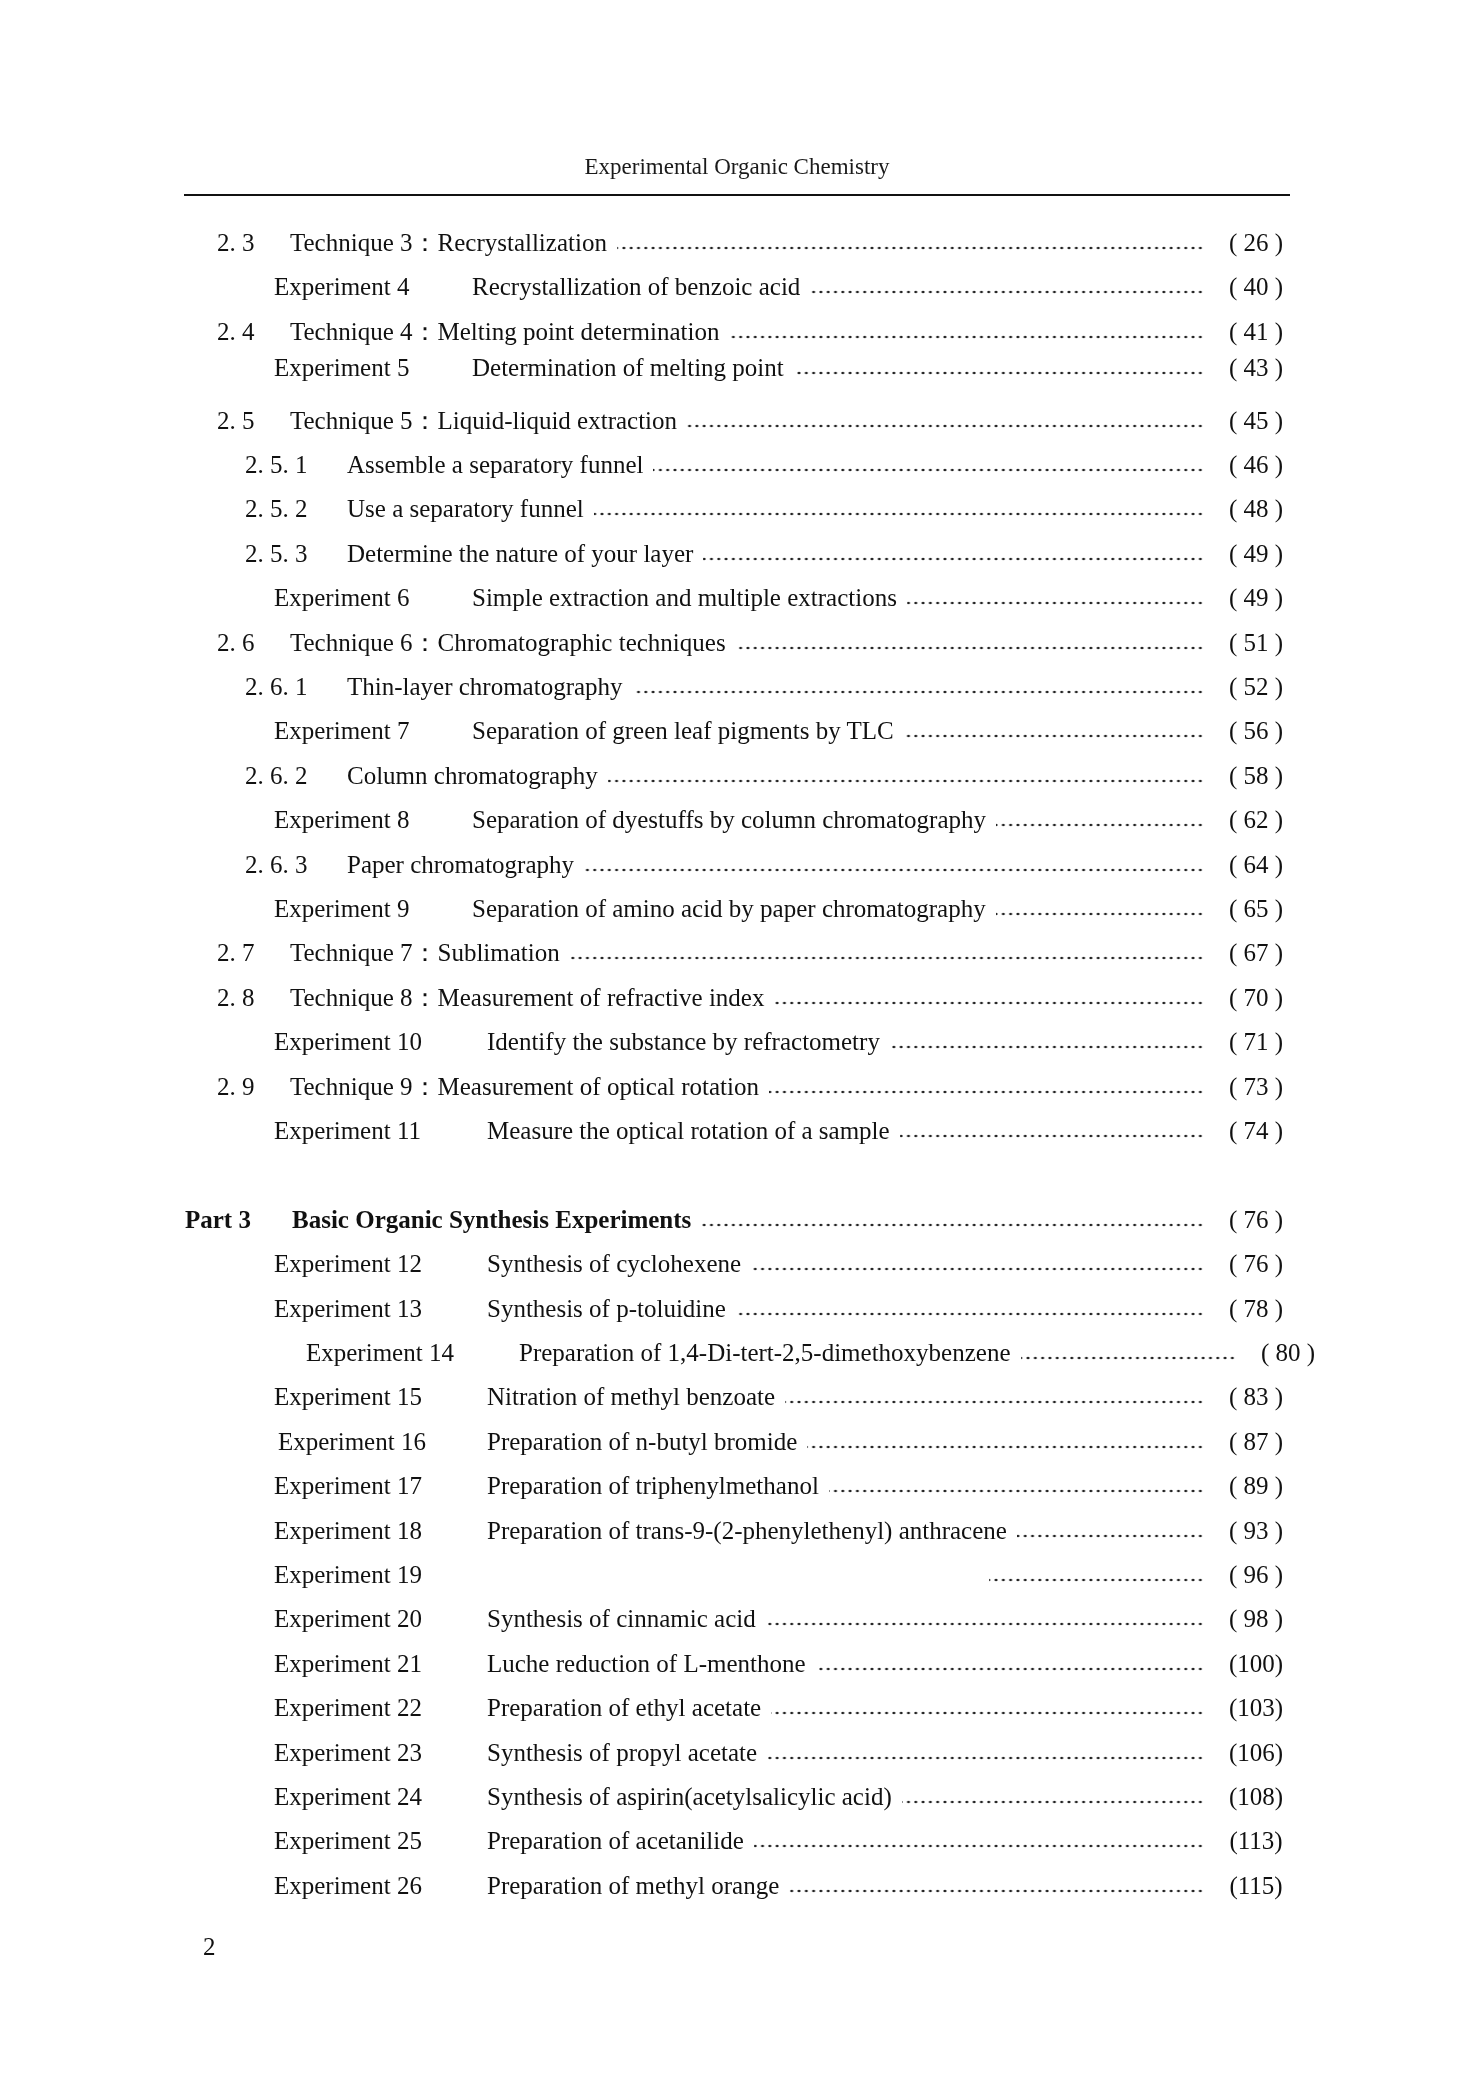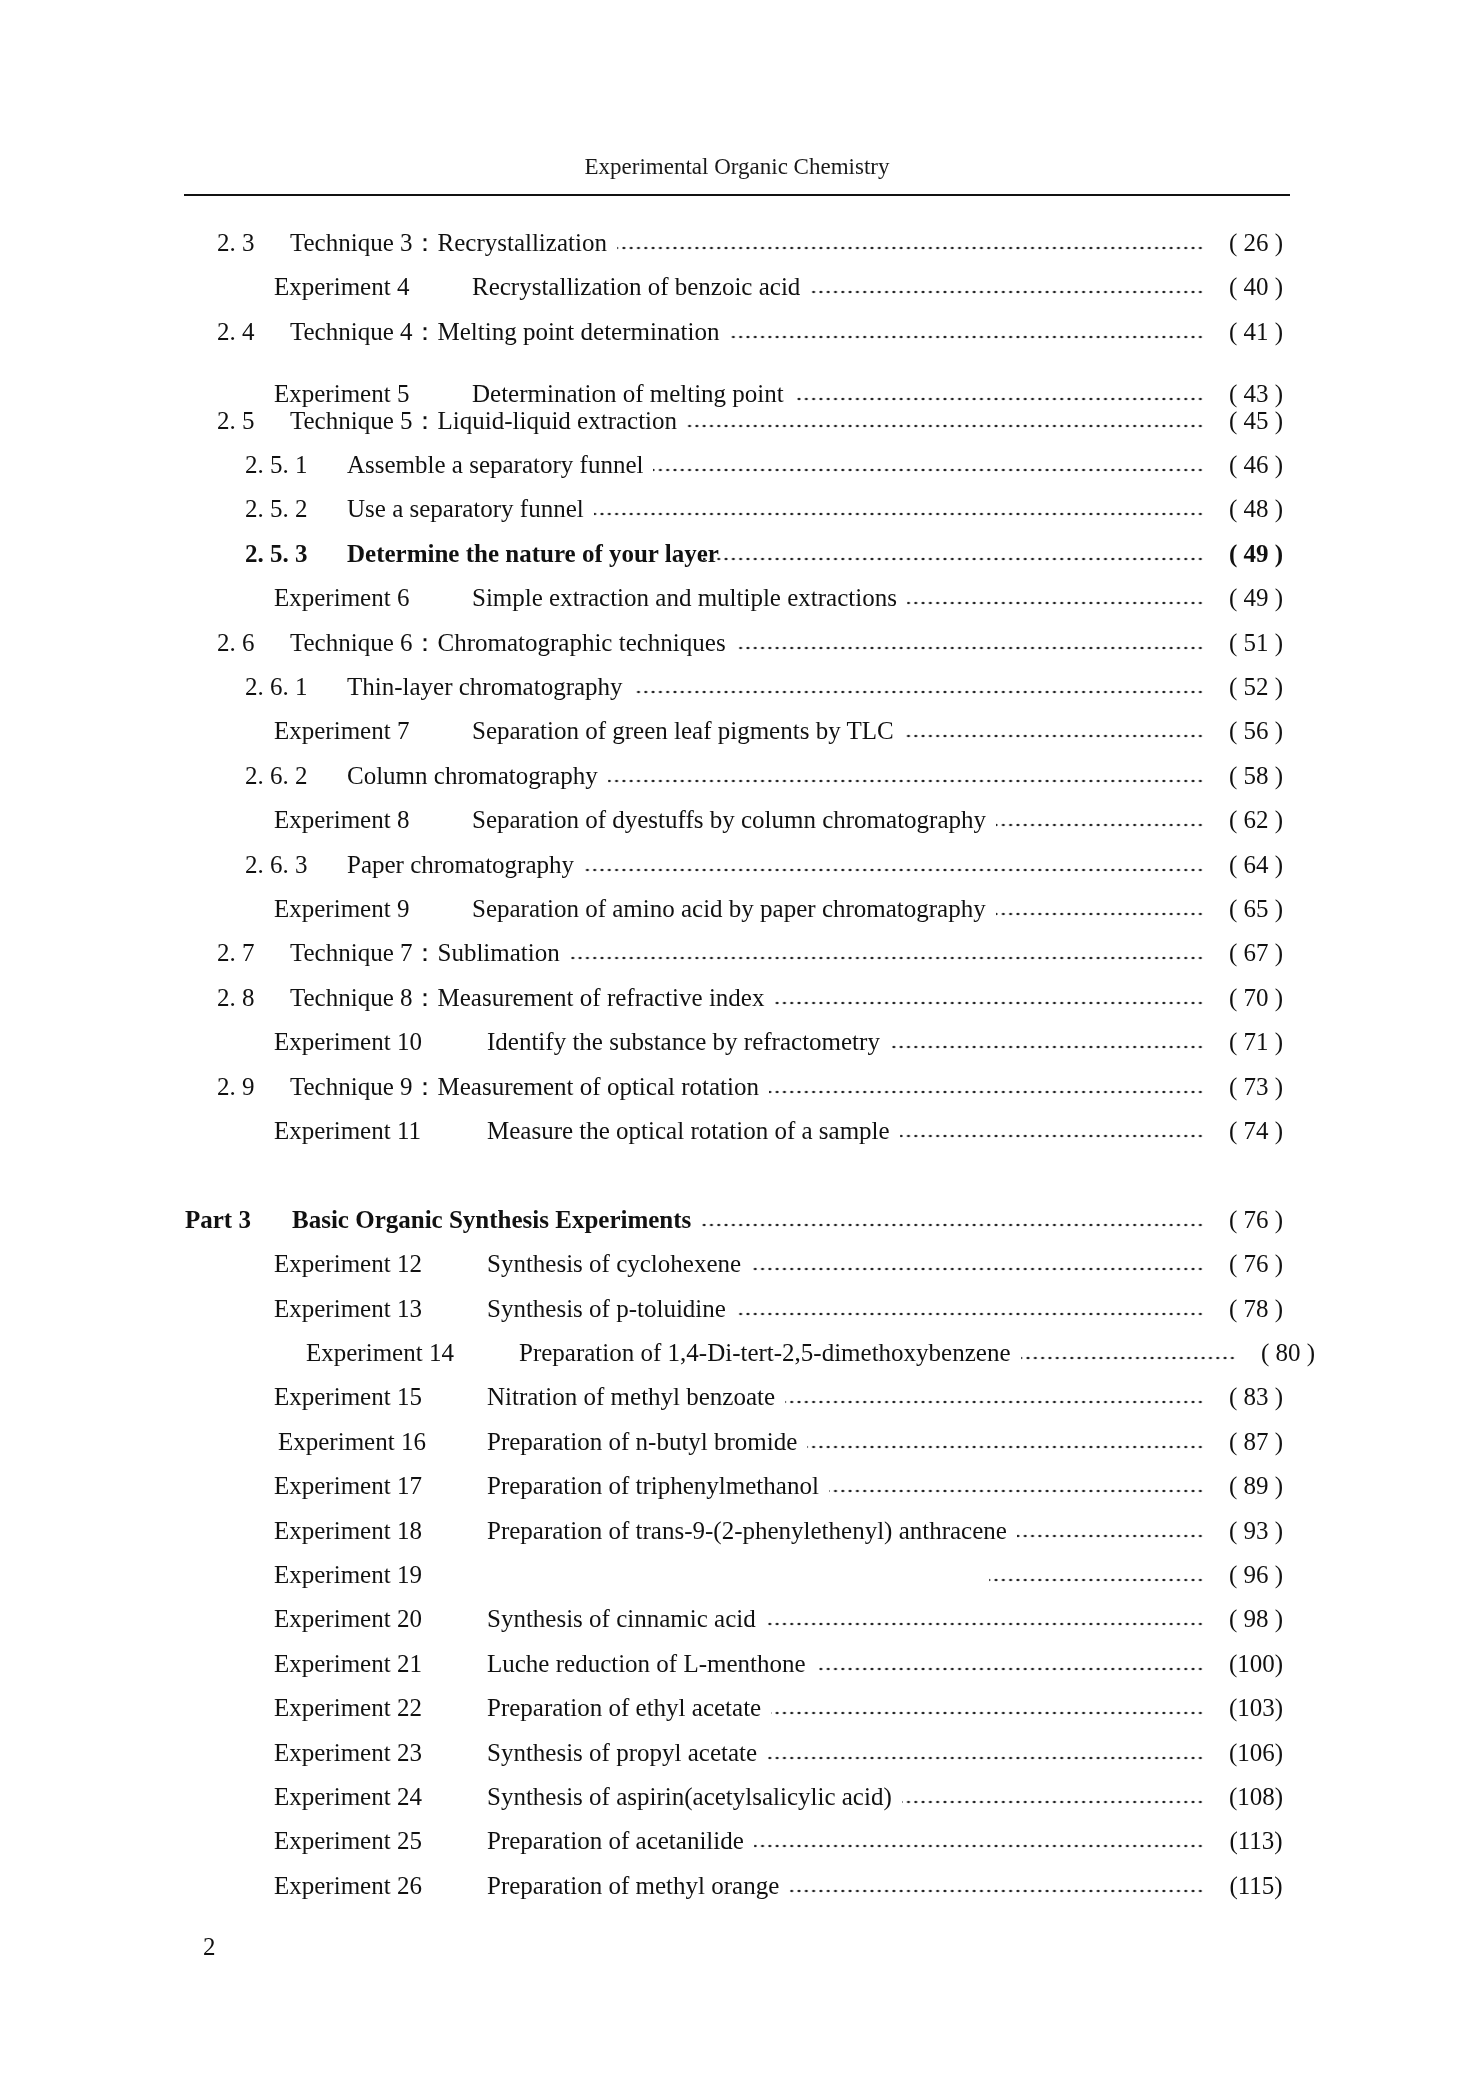--- a/index.html
+++ b/index.html
@@ -52,21 +52,21 @@
       <span class="title" style="left: 472px;">Recrystallization of benzoic acid</span>
       <span class="leader" style="left: 810px; width: 394px;"></span>
       <span class="page">( 40 )</span>
     </div>
     <div class="row section" style="top: 311.8px;">
       <span class="num" style="left: 217px;">2. 4</span>
       <span class="title" style="left: 290px;">Technique 4：Melting point determination</span>
       <span class="leader" style="left: 729px; width: 475px;"></span>
       <span class="page">( 41 )</span>
     </div>
-    <div class="row experiment" style="top: 374px;">
+    <div class="row experiment" style="top: 348px;">
       <span class="num" style="left: 274px;">Experiment 5</span>
       <span class="title" style="left: 472px;">Determination of melting point</span>
       <span class="leader" style="left: 794px; width: 410px;"></span>
       <span class="page">( 43 )</span>
     </div>
     <div class="row section" style="top: 400.6px;">
       <span class="num" style="left: 217px;">2. 5</span>
       <span class="title" style="left: 290px;">Technique 5：Liquid-liquid extraction</span>
       <span class="leader" style="left: 687px; width: 517px;"></span>
       <span class="page">( 45 )</span>
@@ -76,21 +76,21 @@
       <span class="title" style="left: 347px;">Assemble a separatory funnel</span>
       <span class="leader" style="left: 653px; width: 551px;"></span>
       <span class="page">( 46 )</span>
     </div>
     <div class="row subsection" style="top: 489.4px;">
       <span class="num" style="left: 245px;">2. 5. 2</span>
       <span class="title" style="left: 347px;">Use a separatory funnel</span>
       <span class="leader" style="left: 594px; width: 610px;"></span>
       <span class="page">( 48 )</span>
     </div>
-    <div class="row subsection" style="top: 533.8px; font-weight: bold;">
+    <div class="row subsection" style="top: 533.8px;">
       <span class="num" style="left: 245px;">2. 5. 3</span>
       <span class="title" style="left: 347px;">Determine the nature of your layer</span>
       <span class="leader" style="left: 703px; width: 501px;"></span>
       <span class="page">( 49 )</span>
     </div>
     <div class="row experiment" style="top: 578.2px;">
       <span class="num" style="left: 274px;">Experiment 6</span>
       <span class="title" style="left: 472px;">Simple extraction and multiple extractions</span>
       <span class="leader" style="left: 907px; width: 297px;"></span>
       <span class="page">( 49 )</span>

